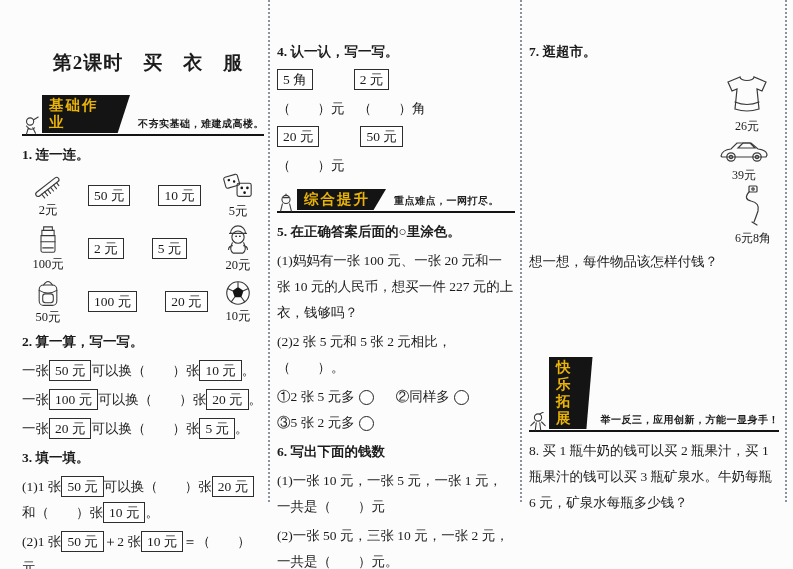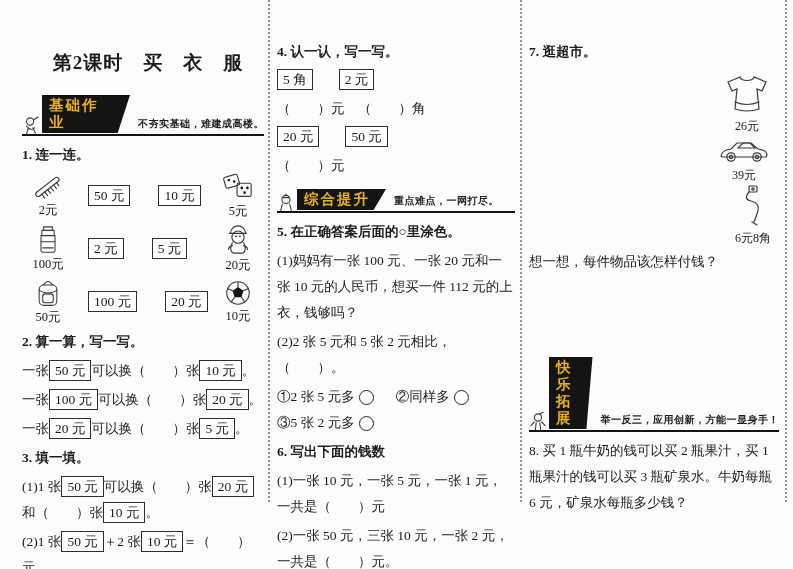--- a/index.html
+++ b/index.html
@@ -35,21 +35,21 @@
 
   
   .q1-row { display:flex; align-items:center; margin-bottom:4px; }
   .q1-item { width:52px; display:flex; flex-direction:column; align-items:center; line-height:15px; }
   .q1-item .price { font-size:12.5px; margin-top:1px; }
   .q1-box-a { margin-left:14px; }
   .q1-box-b { margin-left:28px; }
   .q1-right { margin-left:auto; }
 
   
-  .q4-boxrow { display:flex; gap:26px; margin:4px 0 6px; }
+  .q4-boxrow { display:flex; gap:41px; margin:4px 0 6px; }
 
   .opt-line { display:flex; align-items:center; gap:4px; line-height:26px; flex-wrap:wrap; }
   .opt-gap { width:34px; } .opt-gap-sm { width:14px; }
   .opt-circle { display:inline-block; width:15px; height:15px; border:1.5px solid #222; border-radius:50%; background:#fff; }
 
   
   .q7-items { display:flex; align-items:flex-end; justify-content:space-between; padding:4px 8px 0 26px; margin-bottom:2px;flex-direction:column; }
   .q7-item { display:flex; flex-direction:column; align-items:center; }
   .q7-item .price { font-size:12px; margin-top:2px; }
 
@@ -196,21 +196,21 @@
       <svg width="18" height="20" viewBox="0 0 20 22">
           <circle class="stk-thin" cx="10" cy="7" r="4.5"></circle>
           <path class="stk-thin" d="M6 12l-2 8M14 12l2 8M7 5h6M10 1v2"></path>
         </svg>
     </span>
     <span class="flag">综合提升</span>
     <span class="tagline">重点难点，一网打尽。</span>
   </div>
 
   <p class="q-title">5. 在正确答案后面的○里涂色。</p>
-  <p>(1)妈妈有一张 100 元、一张 20 元和一张 10 元的人民币，想买一件 112 元的上衣，钱够吗？</p>
+  <p>(1)妈妈有一张 100 元、一张 20 元和一张 10 元的人民币，想买一件 227 元的上衣，钱够吗？</p>
   <p>(2)2 张 5 元和 5 张 2 元相比，（　　）。</p>
   <div class="opt-line">
     <span>①2 张 5 元多</span>
       <span class="opt-circle"></span>
     <span class="opt-gap-sm"></span>
     <span>②同样多</span>
       <span class="opt-circle"></span>
   </div>
   <div class="opt-line">
     <span>③5 张 2 元多</span>

